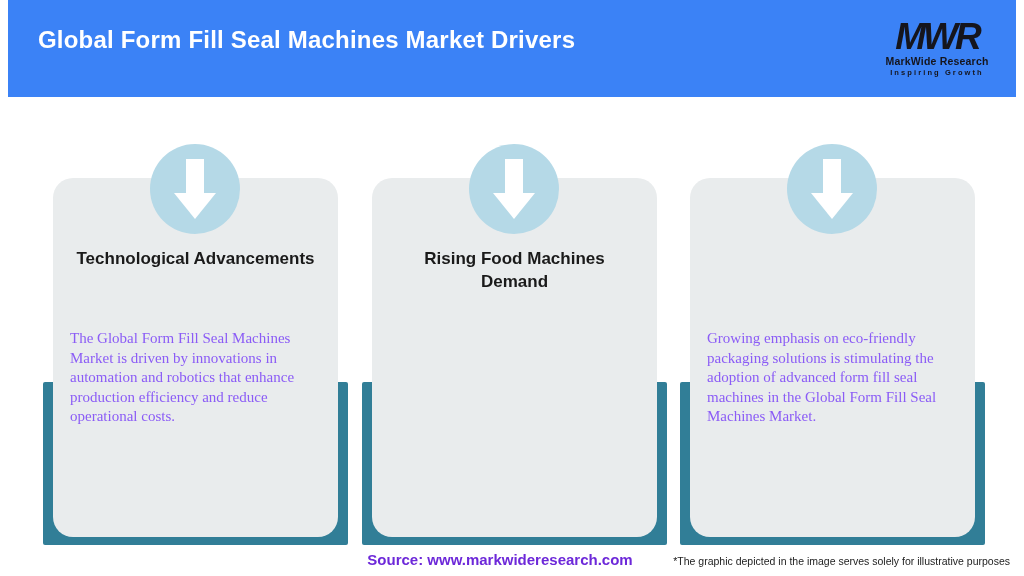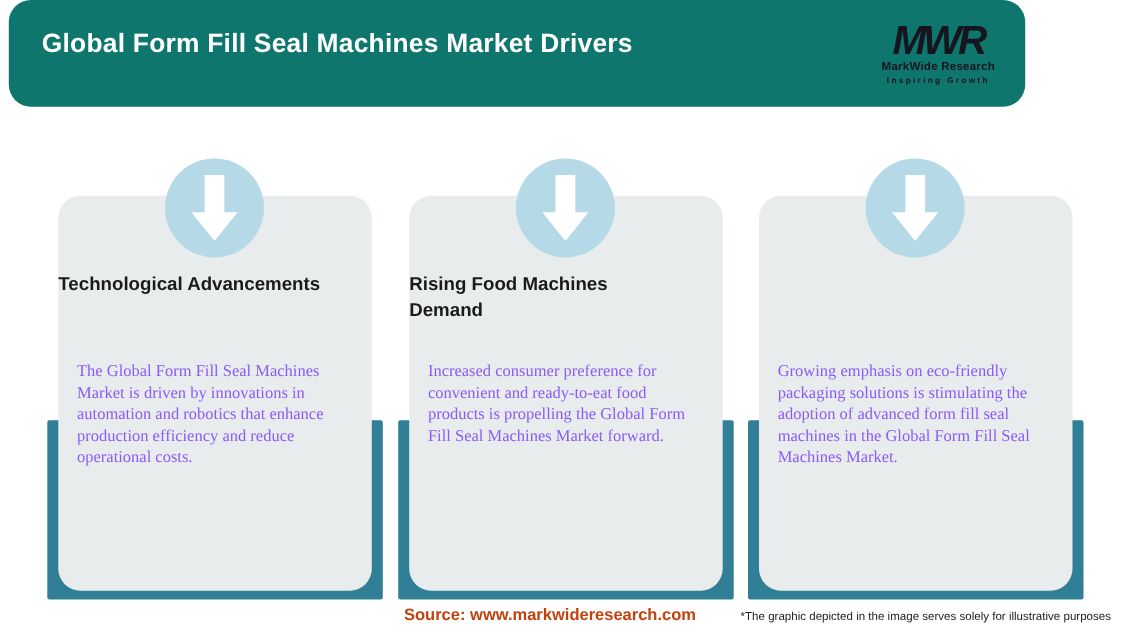--- a/index.html
+++ b/index.html
@@ -1,23 +1,22 @@
 <!DOCTYPE html>
 <html><head>
 <meta charset="utf-8">
 <style>
   * { margin: 0; padding: 0; box-sizing: border-box; }
   html, body { width: 1024px; height: 576px; background: #ffffff; overflow: hidden; }
   body { font-family: "Liberation Sans", sans-serif; position: relative; }
 
   
   .header {
-    position: absolute; left: 8px; top: 0; width: 924px; height: 97px;
-    background: #0f766e;
-    border-radius: 20px;
+    position: absolute; left: 8px; top: 0; width: 1008px; height: 97px;
+    background: #3b82f6;
   }
   .page-title {
     position: absolute; left: 30px; top: 26px;
     color: #ffffff; font-size: 24px; font-weight: bold; letter-spacing: 0.2px;
   }
   .logo {
     position: absolute; right: 24px; top: 5px; width: 110px;
     text-align: center; color: #15151d;
   }
   .logo-acronym {
@@ -43,32 +42,32 @@
   }
   .circle {
     position: absolute; left: 107px; top: 1px; width: 90px; height: 90px;
     border-radius: 50%; background: #b5d9e7; z-index: 2;
     display: flex; align-items: center; justify-content: center;
   }
   .circle svg { display: block; margin-top: 2px; }
 
   .card-title {
     position: absolute; left: 10px; top: 104px; width: 285px; z-index: 2;
-    text-align: left; font-size: 17px; font-weight: bold; color: #1a1a1a;
+    text-align: center; font-size: 17px; font-weight: bold; color: #1a1a1a;
     line-height: 23px; white-space: pre-line;
   }
   .card-desc {
     position: absolute; left: 27px; top: 186px; width: 253px; z-index: 2;
     font-size: 15px; line-height: 19.5px; color: #8b5cf6; font-family: Liberation Serif, serif;
   }
 
   
   .source-text {
     position: absolute; left: 350px; top: 551px; width: 300px;
-    text-align: center; font-size: 15px; font-weight: bold; color: #c2410c;
+    text-align: center; font-size: 15px; font-weight: bold; color: #6d28d9;
   }
   .disclaimer-text {
     position: absolute; right: 14px; top: 555px;
     font-size: 10.5px; color: #222222;
   }
 </style>
 </head>
 <body>
 
 <div class="header">
@@ -97,21 +96,20 @@
   <div class="teal-underlay"></div>
   <div class="card"></div>
   <div class="circle">
     <svg width="44" height="62" viewBox="0 0 44 62" aria-hidden="true">
       <rect x="13" y="0" width="18" height="36" fill="#ffffff"></rect>
       <polygon points="1,34 43,34 22,60" fill="#ffffff"></polygon>
     </svg>
   </div>
   <div class="card-title">Rising Food Machines
 Demand</div>
-  <div class="card-desc">Increased consumer preference for convenient and ready-to-eat food products is propelling the Global Form Fill Seal Machines Market forward.</div>
 </div>
 
 <div class="card-wrap c3">
   <div class="teal-underlay"></div>
   <div class="card"></div>
   <div class="circle">
     <svg width="44" height="62" viewBox="0 0 44 62" aria-hidden="true">
       <rect x="13" y="0" width="18" height="36" fill="#ffffff"></rect>
       <polygon points="1,34 43,34 22,60" fill="#ffffff"></polygon>
     </svg>

